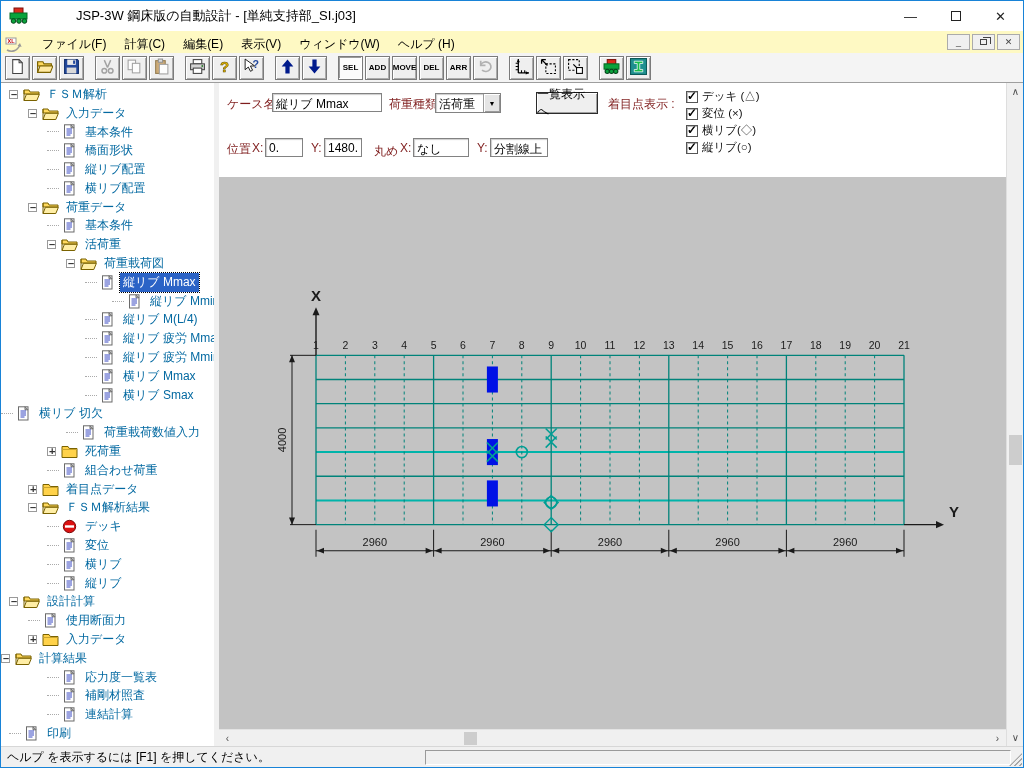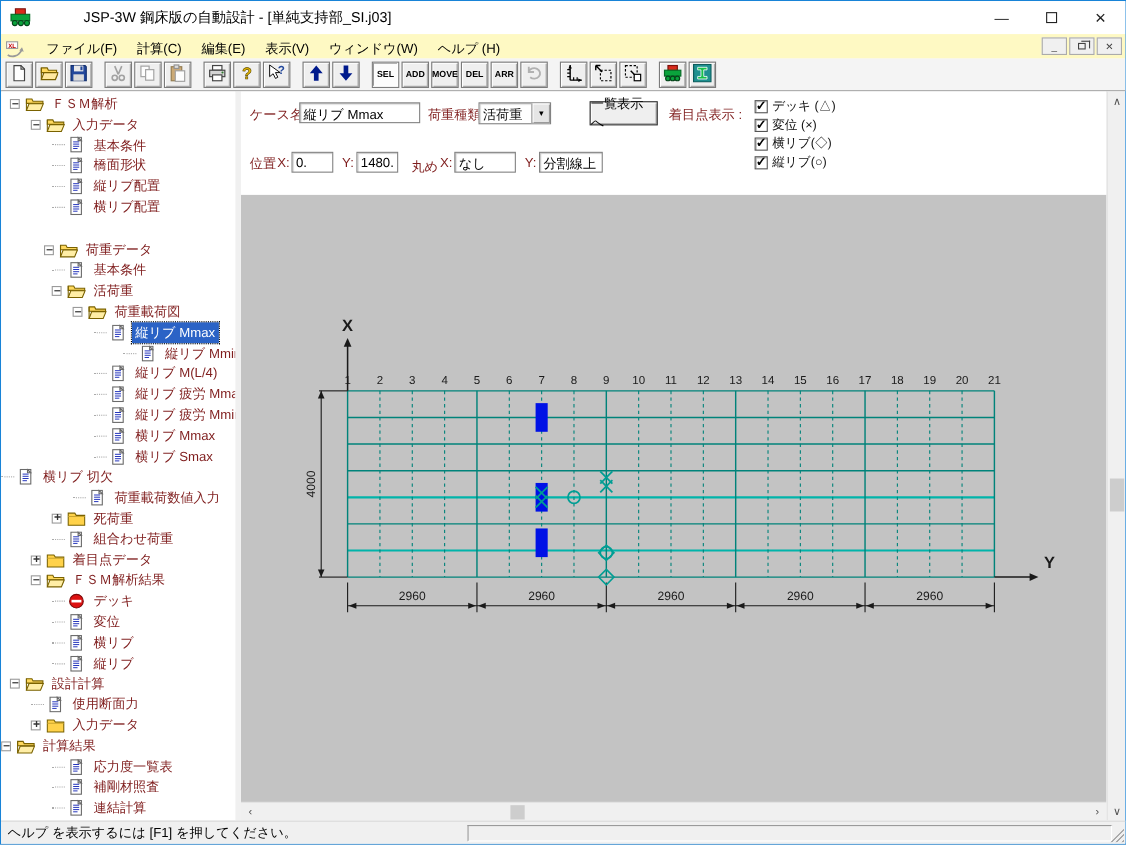--- a/index.html
+++ b/index.html
@@ -36,21 +36,21 @@
   .main { flex:1; display:flex; overflow:hidden; }
 
   
   .tree { width:213px; background:#fff; overflow:hidden; padding-top:2px; flex:none; }
   .trow { height:18.8px; display:flex; align-items:center; white-space:nowrap; }
   .toggle { width:9px; height:9px; border:1px solid #9a9a9a; background:#fff; flex:none; position:relative; margin-right:5px; }
   .toggle:before { content:attr(data-g); position:absolute; left:1px; top:-4px; font-size:11px; line-height:14px; color:#333; font-weight:bold; }
   .stub { width:12px; border-top:1px dotted #aaa; flex:none; margin-right:2px; }
   .ticon { width:17px; height:15px; flex:none; margin-right:4px; }
   .ticon svg { width:100%; height:100%; }
-  .tlabel { font-size:12px; padding:1px 3px; color:#7f1d1d; }
+  .tlabel { font-size:12px; padding:1px 3px; color:#0369a1; }
   .tlabel.sel { background:#2b63c6; color:#fff; outline:1px dotted #000; }
 
   .splitter { width:5px; background:#f0f0f0; flex:none; }
 
   .contentcol { flex:1; display:flex; flex-direction:column; overflow:hidden; }
 
   
   .controls { height:94px; background:#fff; position:relative; flex:none; font-size:12px; }
   .clabel { position:absolute; color:#7f1d1d; }
   .tbox { position:absolute; height:19px; background:#fff; border:1px solid #828282; box-shadow:inset 1px 1px 1px rgba(0,0,0,.2); padding:2px 3px; font-size:12px; color:#000; }
@@ -298,21 +298,21 @@
         </div>
         <div class="trow" style="padding-left: 46px;">
           <span class="stub"></span>
           <span class="ticon"><svg viewBox="0 0 17 15">
               <rect x="3.5" y="0.8" width="9.5" height="13.2" fill="#fff" stroke="#6a6a6a"></rect>
               <path d="M10 0.8l3 3h-3z" fill="#cfcfcf" stroke="#6a6a6a"></path>
               <path d="M5.5 5h5.5M5.5 7h5.5M5.5 9h5.5M5.5 11h4" stroke="#2233bb" stroke-width="0.9"></path>
             </svg></span>
           <span class="tlabel">横リブ配置</span>
         </div>
-        <div class="trow" style="padding-left: 39px; margin-top: 20px;">
+        <div class="trow" style="padding-left: 27px;">
           <span class="toggle" data-g="–"></span>
           <span class="ticon"><svg viewBox="0 0 17 15">
               <path d="M1 3h5l1 2h9v2H1z" fill="#ffd95e" stroke="#7a6200"></path>
               <path d="M1 13.5l2.4-6.2h13l-2.6 6.2z" fill="#ffeea6" stroke="#7a6200"></path>
               <path d="M1 3v10.5" stroke="#7a6200"></path>
             </svg></span>
           <span class="tlabel">荷重データ</span>
         </div>
         <div class="trow" style="padding-left: 46px;">
           <span class="stub"></span>

